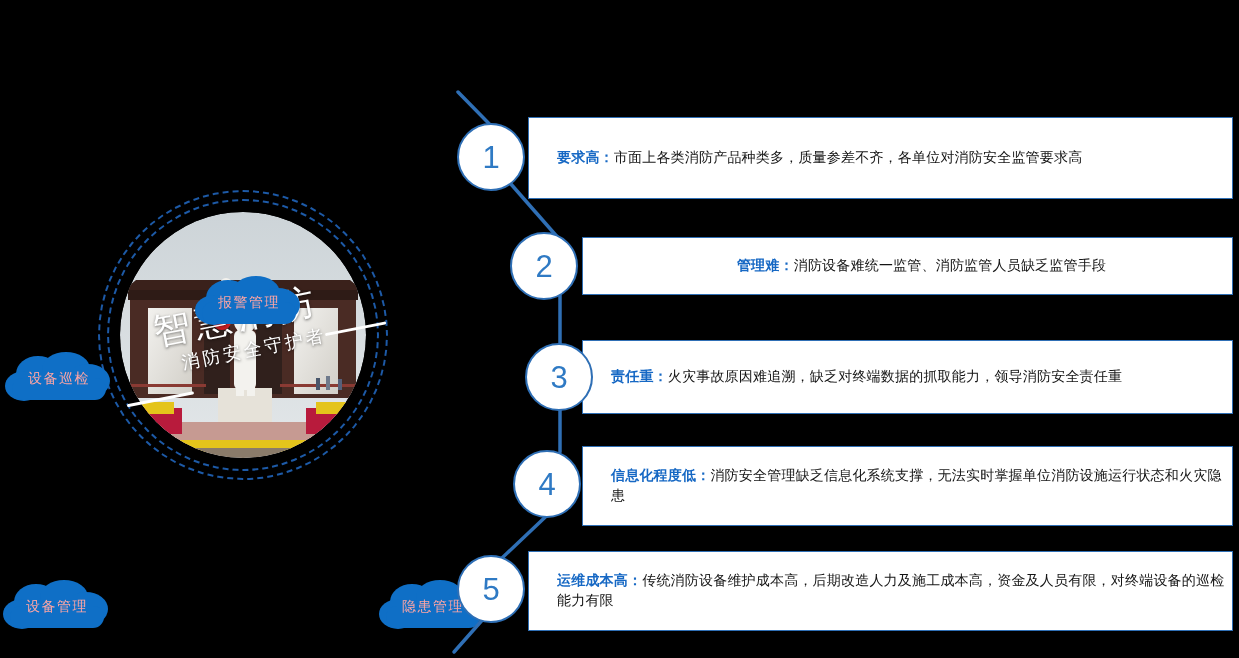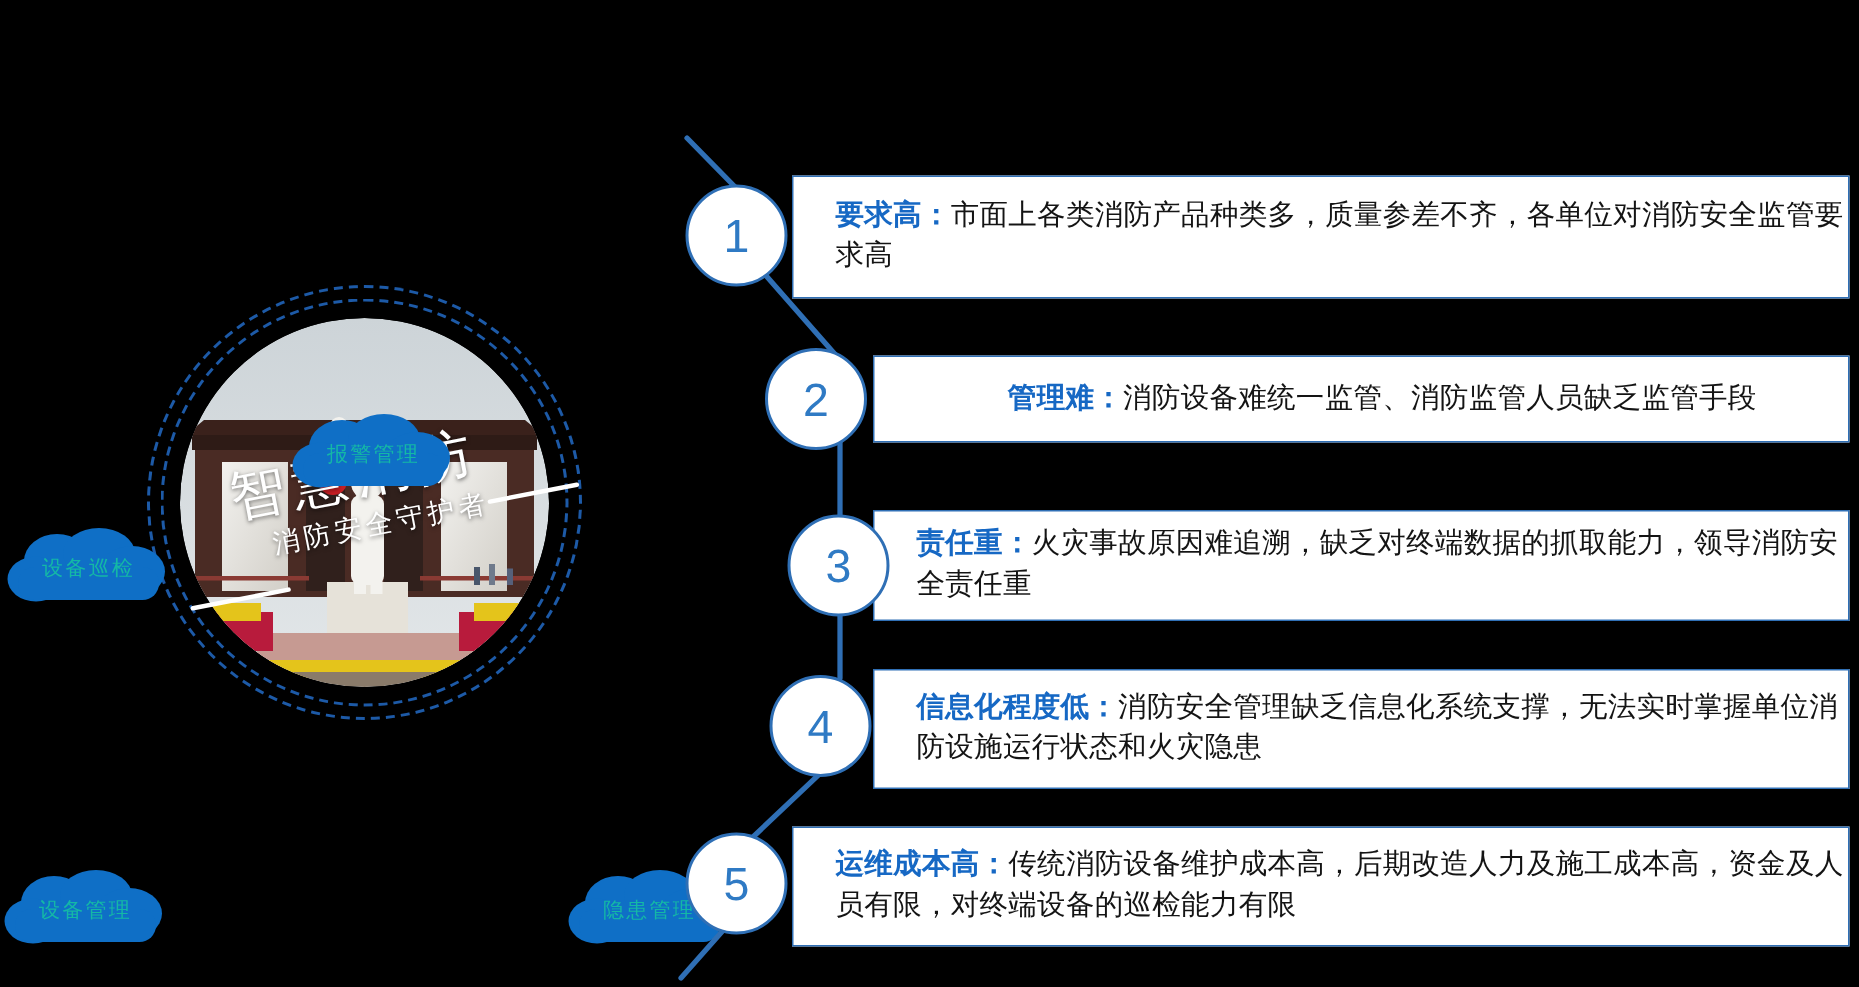--- a/index.html
+++ b/index.html
@@ -29,41 +29,41 @@
   .wm-sub{position:absolute;left:60px;top:56px;color:#fff;font-size:18px;
           letter-spacing:3px;text-shadow:0 1px 3px rgba(0,0,0,.55);}
   .wm-line{position:absolute;height:3px;background:#fff;border-radius:2px;}
   .wm-line.l1{left:206px;top:66px;width:62px;}
   .wm-line.l2{left:-2px;top:98px;width:68px;}
 
   
   .cloud{position:absolute;width:110px;height:56px;}
   .cloud .cshape{position:absolute;inset:0;}
   .cloud .clabel{position:absolute;inset:0;display:flex;align-items:center;
-                 justify-content:center;color:#14b8a6;font-size:14px;
+                 justify-content:center;color:#fca5a5;font-size:14px;
                  letter-spacing:1.5px;z-index:2;padding-bottom:2px;
                  box-sizing:border-box;}
   .c-alarm   {left:194px;top:146px;}
   .c-resource{left:4px;  top:222px;}
   .c-inspect {left:344px;top:228px;}
   .c-device  {left:2px;  top:450px;}
   .c-hazard  {left:378px;top:450px;text-align:center;}
 
   
   #flow{position:absolute;left:440px;top:0;width:799px;height:658px;}
   #flow .connector{position:absolute;left:0;top:0;}
 
   .node{position:absolute;}
   .circle{position:absolute;border-radius:50%;background:#fff;
           border:2px solid #2f6fb5;box-sizing:border-box;
           display:flex;align-items:center;justify-content:center;
           color:#2f7ac4;font-size:31px;line-height:1;z-index:3;}
   .bar{position:absolute;background:#fff;border:1px solid #2f6fb5;
        box-sizing:border-box;display:flex;align-items:center;z-index:2;}
-  .bar .txt{padding:0 0 0 28px;font-size:19px;color:#141414;line-height:1.42;
+  .bar .txt{padding:0 0 0 28px;font-size:14px;color:#141414;line-height:1.42;
             letter-spacing:.2px;}
   .bar .lead{color:#1668c4;font-weight:bold;}
 </style>
 </head>
 <body>
 
 <div id="stage">
 
   <div id="emblem">
 

